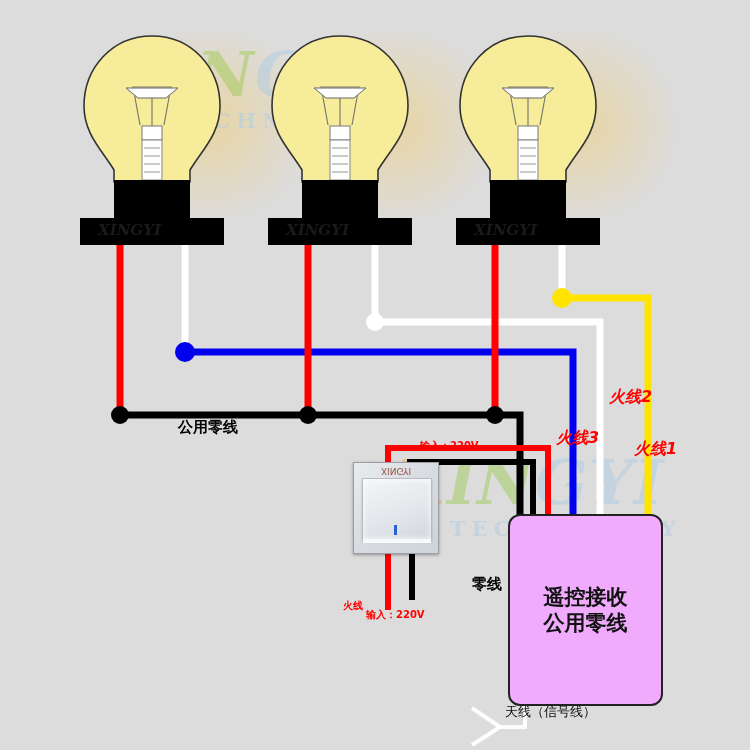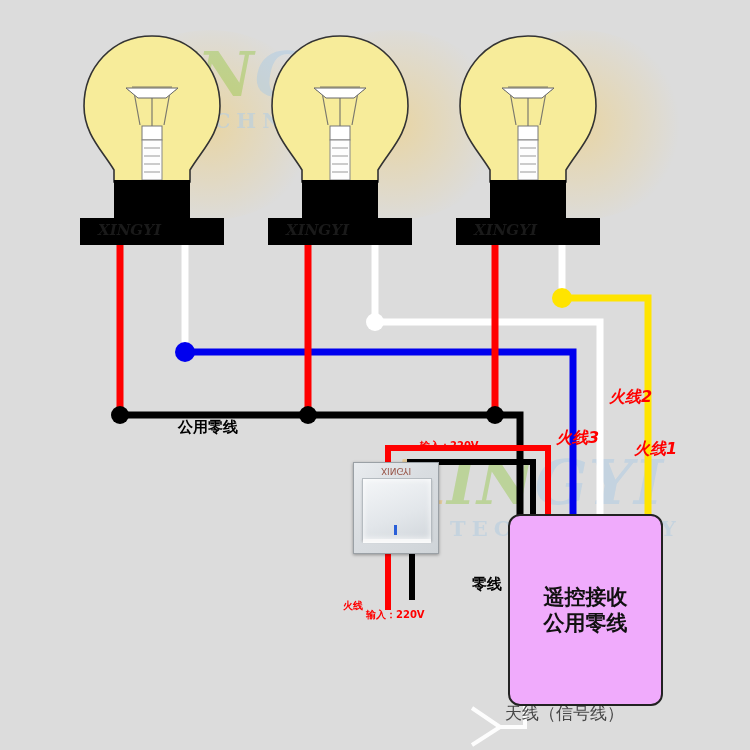--- a/index.html
+++ b/index.html
@@ -78,21 +78,21 @@
   .lbl {
     position: absolute;
     font-family: "DejaVu Sans", "Liberation Sans", sans-serif;
     font-weight: bold;
     white-space: nowrap;
     line-height: 1;
   }
   .lbl-black { color: #000; font-size: 15px; }
   .lbl-red   { color: #ff0000; font-size: 10px; }
   .lbl-red-s { color: #ff0000; font-size: 16px; font-style: italic; }
-  .lbl-white { color: #404040; font-size: 17px; font-weight:normal; opacity:.95;}
+  .lbl-white { color: #000000; font-size: 13px; font-weight:normal; opacity:.95;}
 
   
   #wall-switch {
     position: absolute;
     left: 353px;
     top: 462px;
     width: 86px;
     height: 92px;
     background: linear-gradient(135deg,#e9ecef 0%,#d9dde1 45%,#cfd4d8 100%);
     border: 1px solid #9aa0a5;

